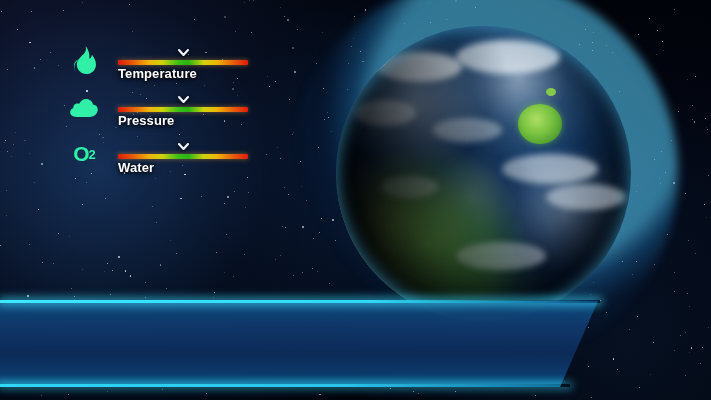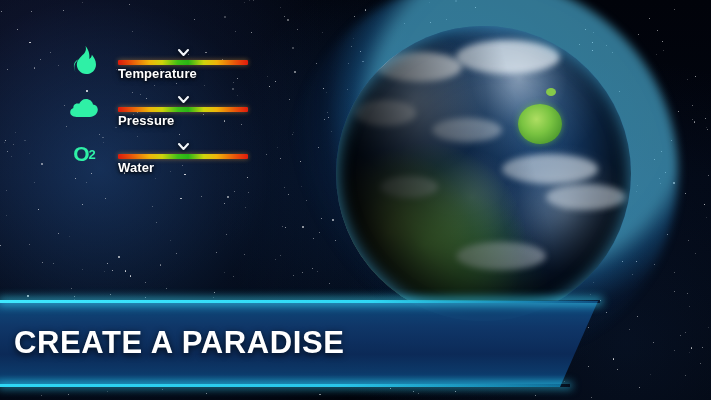--- a/index.html
+++ b/index.html
@@ -415,15 +415,14 @@
       <span class="lbl">Water</span>
     </div>
 
 
 
   </div>
 
   <div class="banner"></div>
   <div class="banner-top"></div>
   <div class="banner-bot"></div>
-  <div class="headline">CREATE A PARADISE</div>
 
 </div>
 
 </body></html>

